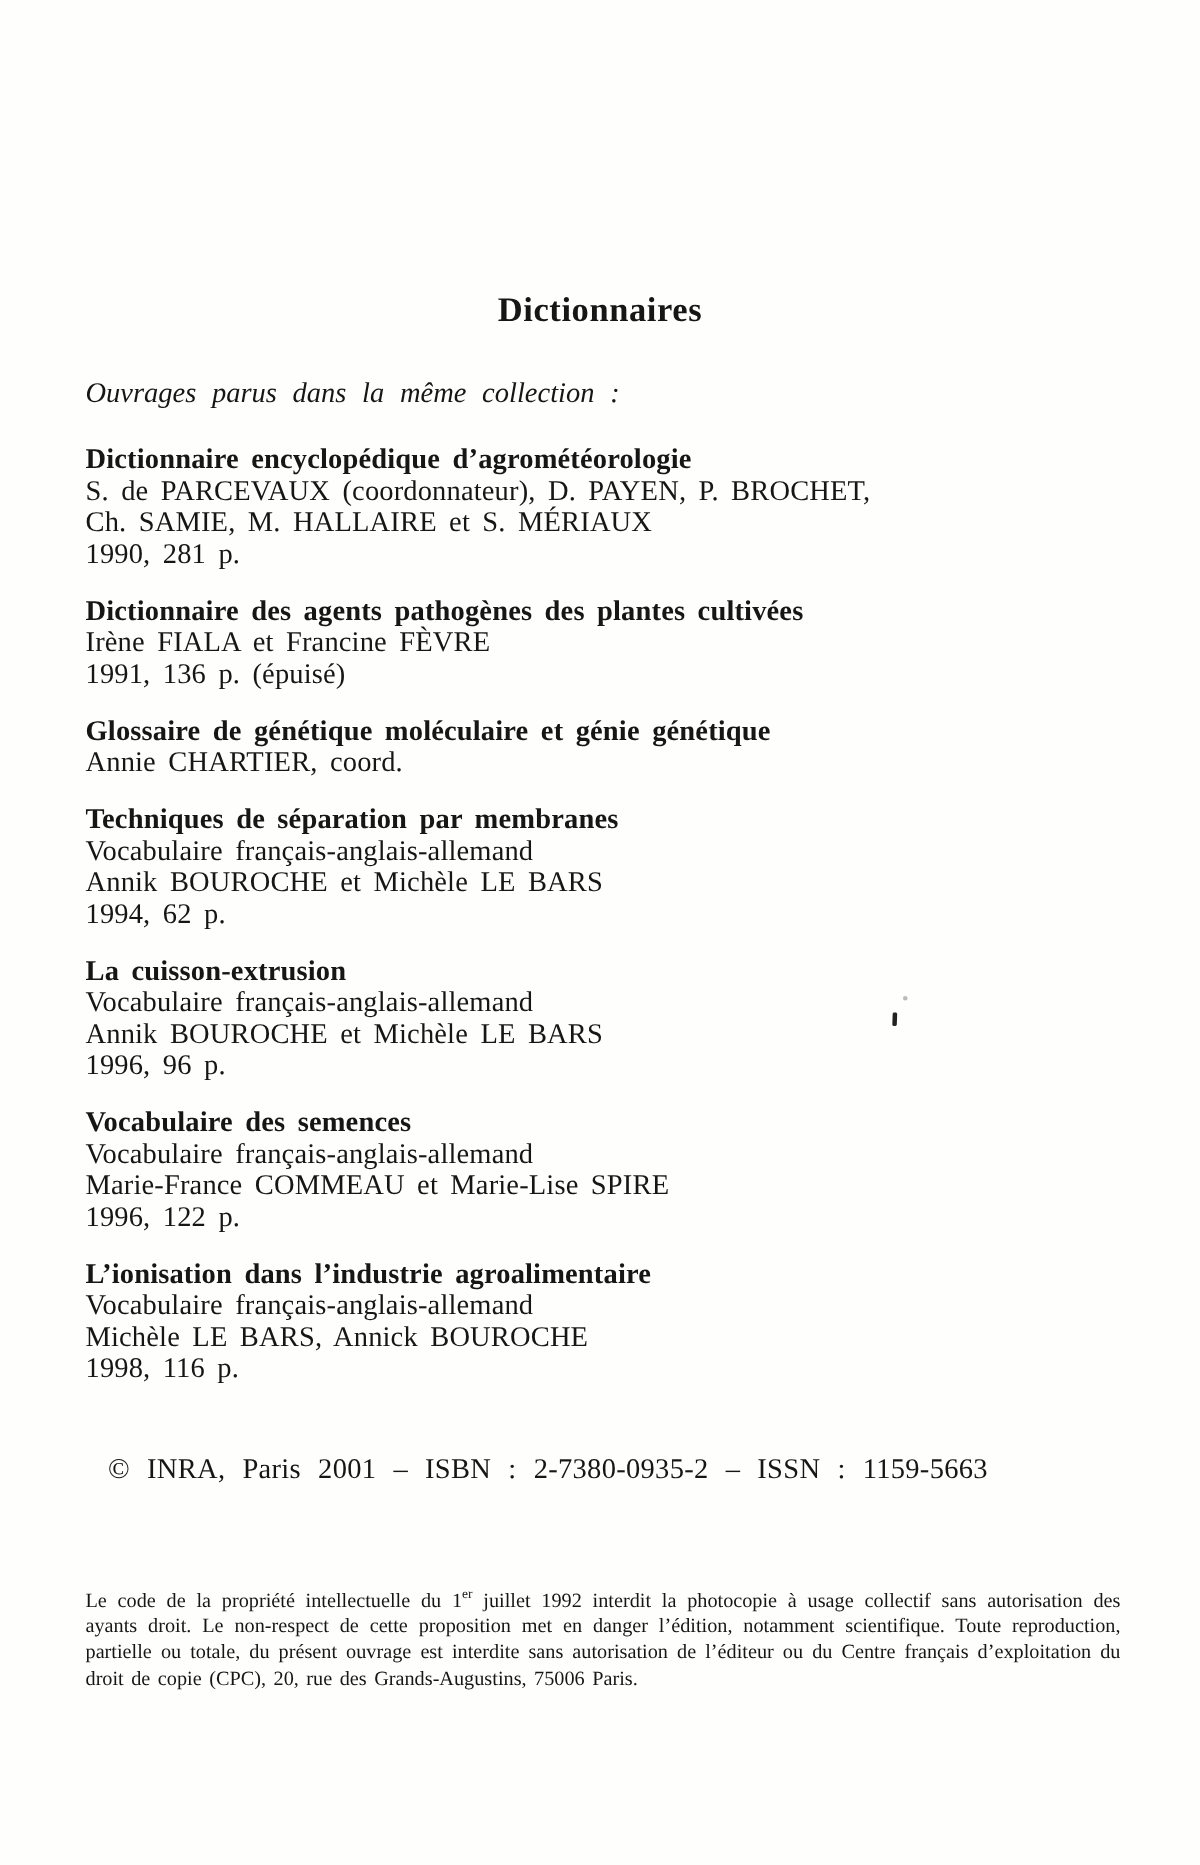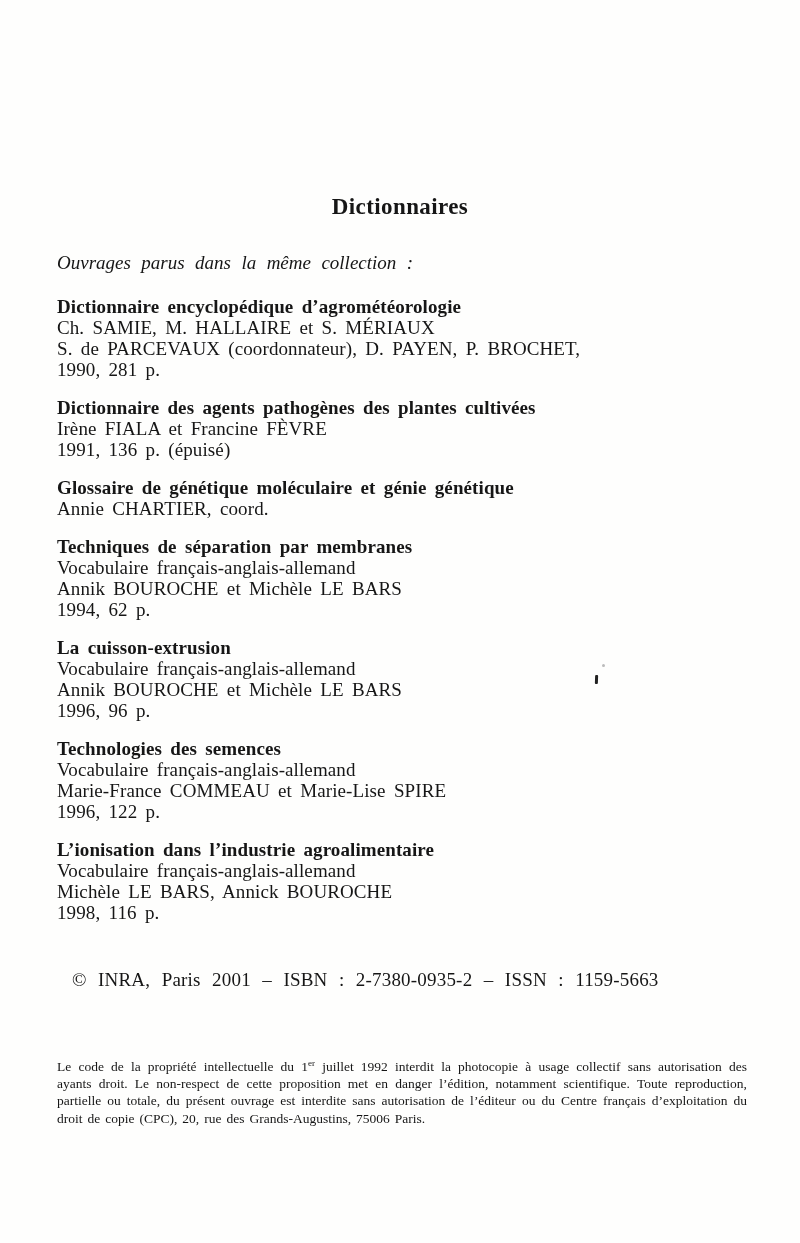--- a/index.html
+++ b/index.html
@@ -89,22 +89,22 @@
 
 <div class="page">
 
   <div class="title">Dictionnaires</div>
 
   <div class="subtitle">Ouvrages parus dans la même collection :</div>
 
   <div class="works" id="works-list">
     <div class="entry">
       <div class="entry-title">Dictionnaire encyclopédique d’agrométéorologie</div>
-    <div class="entry-line">Ch. SAMIE, M. HALLAIRE et S. MÉRIAUX</div>
-        <div class="entry-line">S. de PARCEVAUX (coordonnateur), D. PAYEN, P. BROCHET,</div>
+    <div class="entry-line">S. de PARCEVAUX (coordonnateur), D. PAYEN, P. BROCHET,</div>
+        <div class="entry-line">Ch. SAMIE, M. HALLAIRE et S. MÉRIAUX</div>
         <div class="entry-line">1990, 281 p.</div>
       </div>
 
     <div class="entry">
       <div class="entry-title">Dictionnaire des agents pathogènes des plantes cultivées</div>
     <div class="entry-line">Irène FIALA et Francine FÈVRE</div>
         <div class="entry-line">1991, 136 p. (épuisé)</div>
       </div>
 
     <div class="entry">
@@ -120,21 +120,21 @@
       </div>
 
     <div class="entry">
       <div class="entry-title">La cuisson-extrusion</div>
     <div class="entry-line">Vocabulaire français-anglais-allemand</div>
         <div class="entry-line">Annik BOUROCHE et Michèle LE BARS</div>
         <div class="entry-line">1996, 96 p.</div>
       </div>
 
     <div class="entry">
-      <div class="entry-title">Technologies des semences</div>
+      <div class="entry-title">Vocabulaire des semences</div>
     <div class="entry-line">Vocabulaire français-anglais-allemand</div>
         <div class="entry-line">Marie-France COMMEAU et Marie-Lise SPIRE</div>
         <div class="entry-line">1996, 122 p.</div>
       </div>
 
     <div class="entry">
       <div class="entry-title">L’ionisation dans l’industrie agroalimentaire</div>
     <div class="entry-line">Vocabulaire français-anglais-allemand</div>
         <div class="entry-line">Michèle LE BARS, Annick BOUROCHE</div>
         <div class="entry-line">1998, 116 p.</div>

